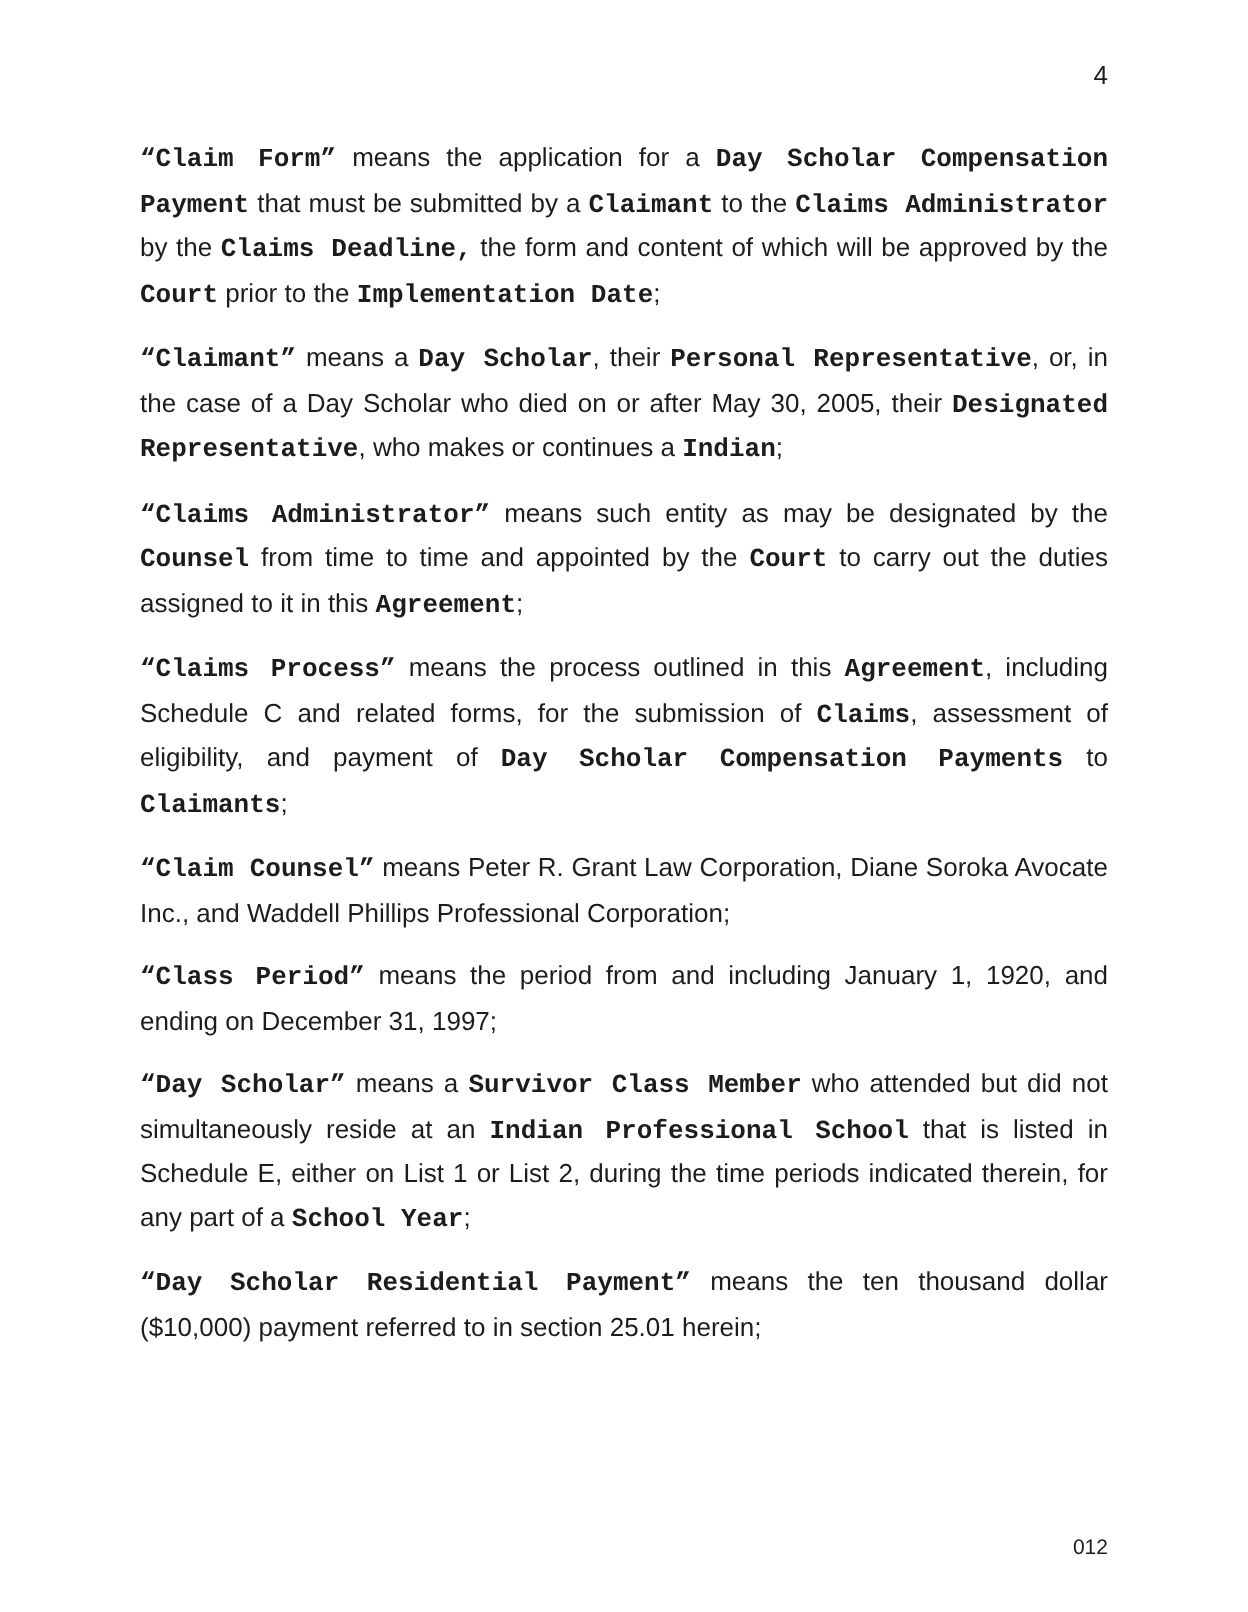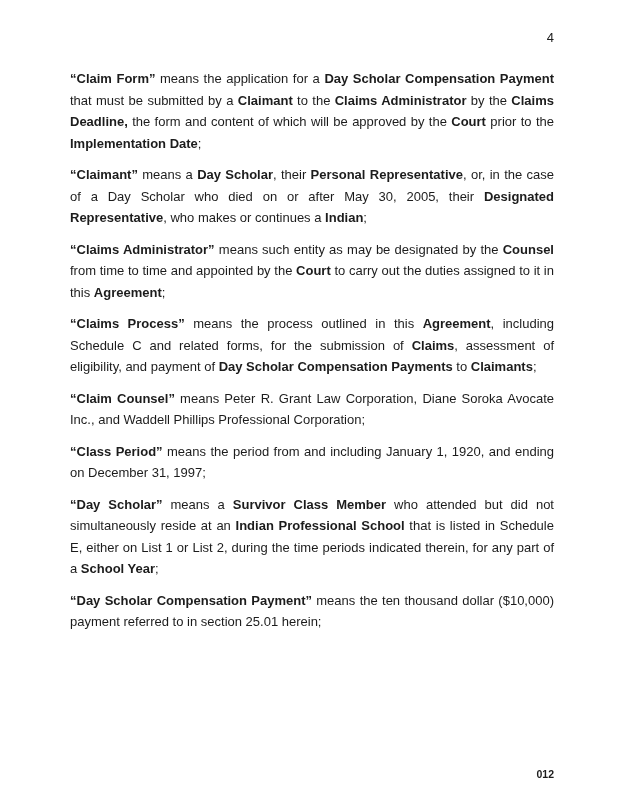--- a/index.html
+++ b/index.html
@@ -30,41 +30,42 @@
   }
   .para {
     margin: 0 0 10px 0;
     font-size: 13px;
     line-height: 21.5px;
     text-align: justify;
     color: #1c1c1c;
   }
   .para b {
     font-weight: 700;
+    font-family: Liberation Mono, monospace;
   }
   .footer-stamp {
     position: absolute;
     right: 70px;
     bottom: 26px;
     font-size: 10.5px;
-    font-weight: 700;
+    font-weight: 400;
     color: #1c1c1c;
   }
 </style>
 </head>
 <body>
 
 <div class="page">
   <div class="page-number">4</div>
 
   <div class="content" id="paragraphs">
       <p class="para"><b>“Claim Form”</b><span> means the application for a </span><b>Day Scholar Compensation Payment</b><span> that must be submitted by a </span><b>Claimant</b><span> to the </span><b>Claims Administrator</b><span> by the </span><b>Claims Deadline,</b><span> the form and content of which will be approved by the </span><b>Court</b><span> prior to the </span><b>Implementation Date</b><span>;</span></p>
       <p class="para"><b>“Claimant”</b><span> means a </span><b>Day Scholar</b><span>, their </span><b>Personal Representative</b><span>, or, in the case of a Day Scholar who died on or after May 30, 2005, their </span><b>Designated Representative</b><span>, who makes or continues a </span><b>Indian</b><span>;</span></p>
       <p class="para"><b>“Claims Administrator”</b><span> means such entity as may be designated by the </span><b>Counsel</b><span> from time to time and appointed by the </span><b>Court</b><span> to carry out the duties assigned to it in this </span><b>Agreement</b><span>;</span></p>
       <p class="para"><b>“Claims Process”</b><span> means the process outlined in this </span><b>Agreement</b><span>, including Schedule C and related forms, for the submission of </span><b>Claims</b><span>, assessment of eligibility, and payment of </span><b>Day Scholar Compensation Payments</b><span> to </span><b>Claimants</b><span>;</span></p>
       <p class="para"><b>“Claim Counsel”</b><span> means Peter R. Grant Law Corporation, Diane Soroka Avocate Inc., and Waddell Phillips Professional Corporation;</span></p>
       <p class="para"><b>“Class Period”</b><span> means the period from and including January 1, 1920, and ending on December 31, 1997;</span></p>
       <p class="para"><b>“Day Scholar”</b><span> means a </span><b>Survivor Class Member</b><span> who attended but did not simultaneously reside at an </span><b>Indian Professional School</b><span> that is listed in Schedule E, either on List 1 or List 2, during the time periods indicated therein, for any part of a </span><b>School Year</b><span>;</span></p>
-      <p class="para"><b>“Day Scholar Compensation Payment”</b><span> means the ten thousand dollar ($10,000) payment referred to in section 25.01 herein;</span></p>
+      <p class="para"><b>“Day Scholar Residential Payment”</b><span> means the ten thousand dollar ($10,000) payment referred to in section 25.01 herein;</span></p>
     </div>
 
   <div class="footer-stamp">012</div>
 </div>
 
 </body></html>

